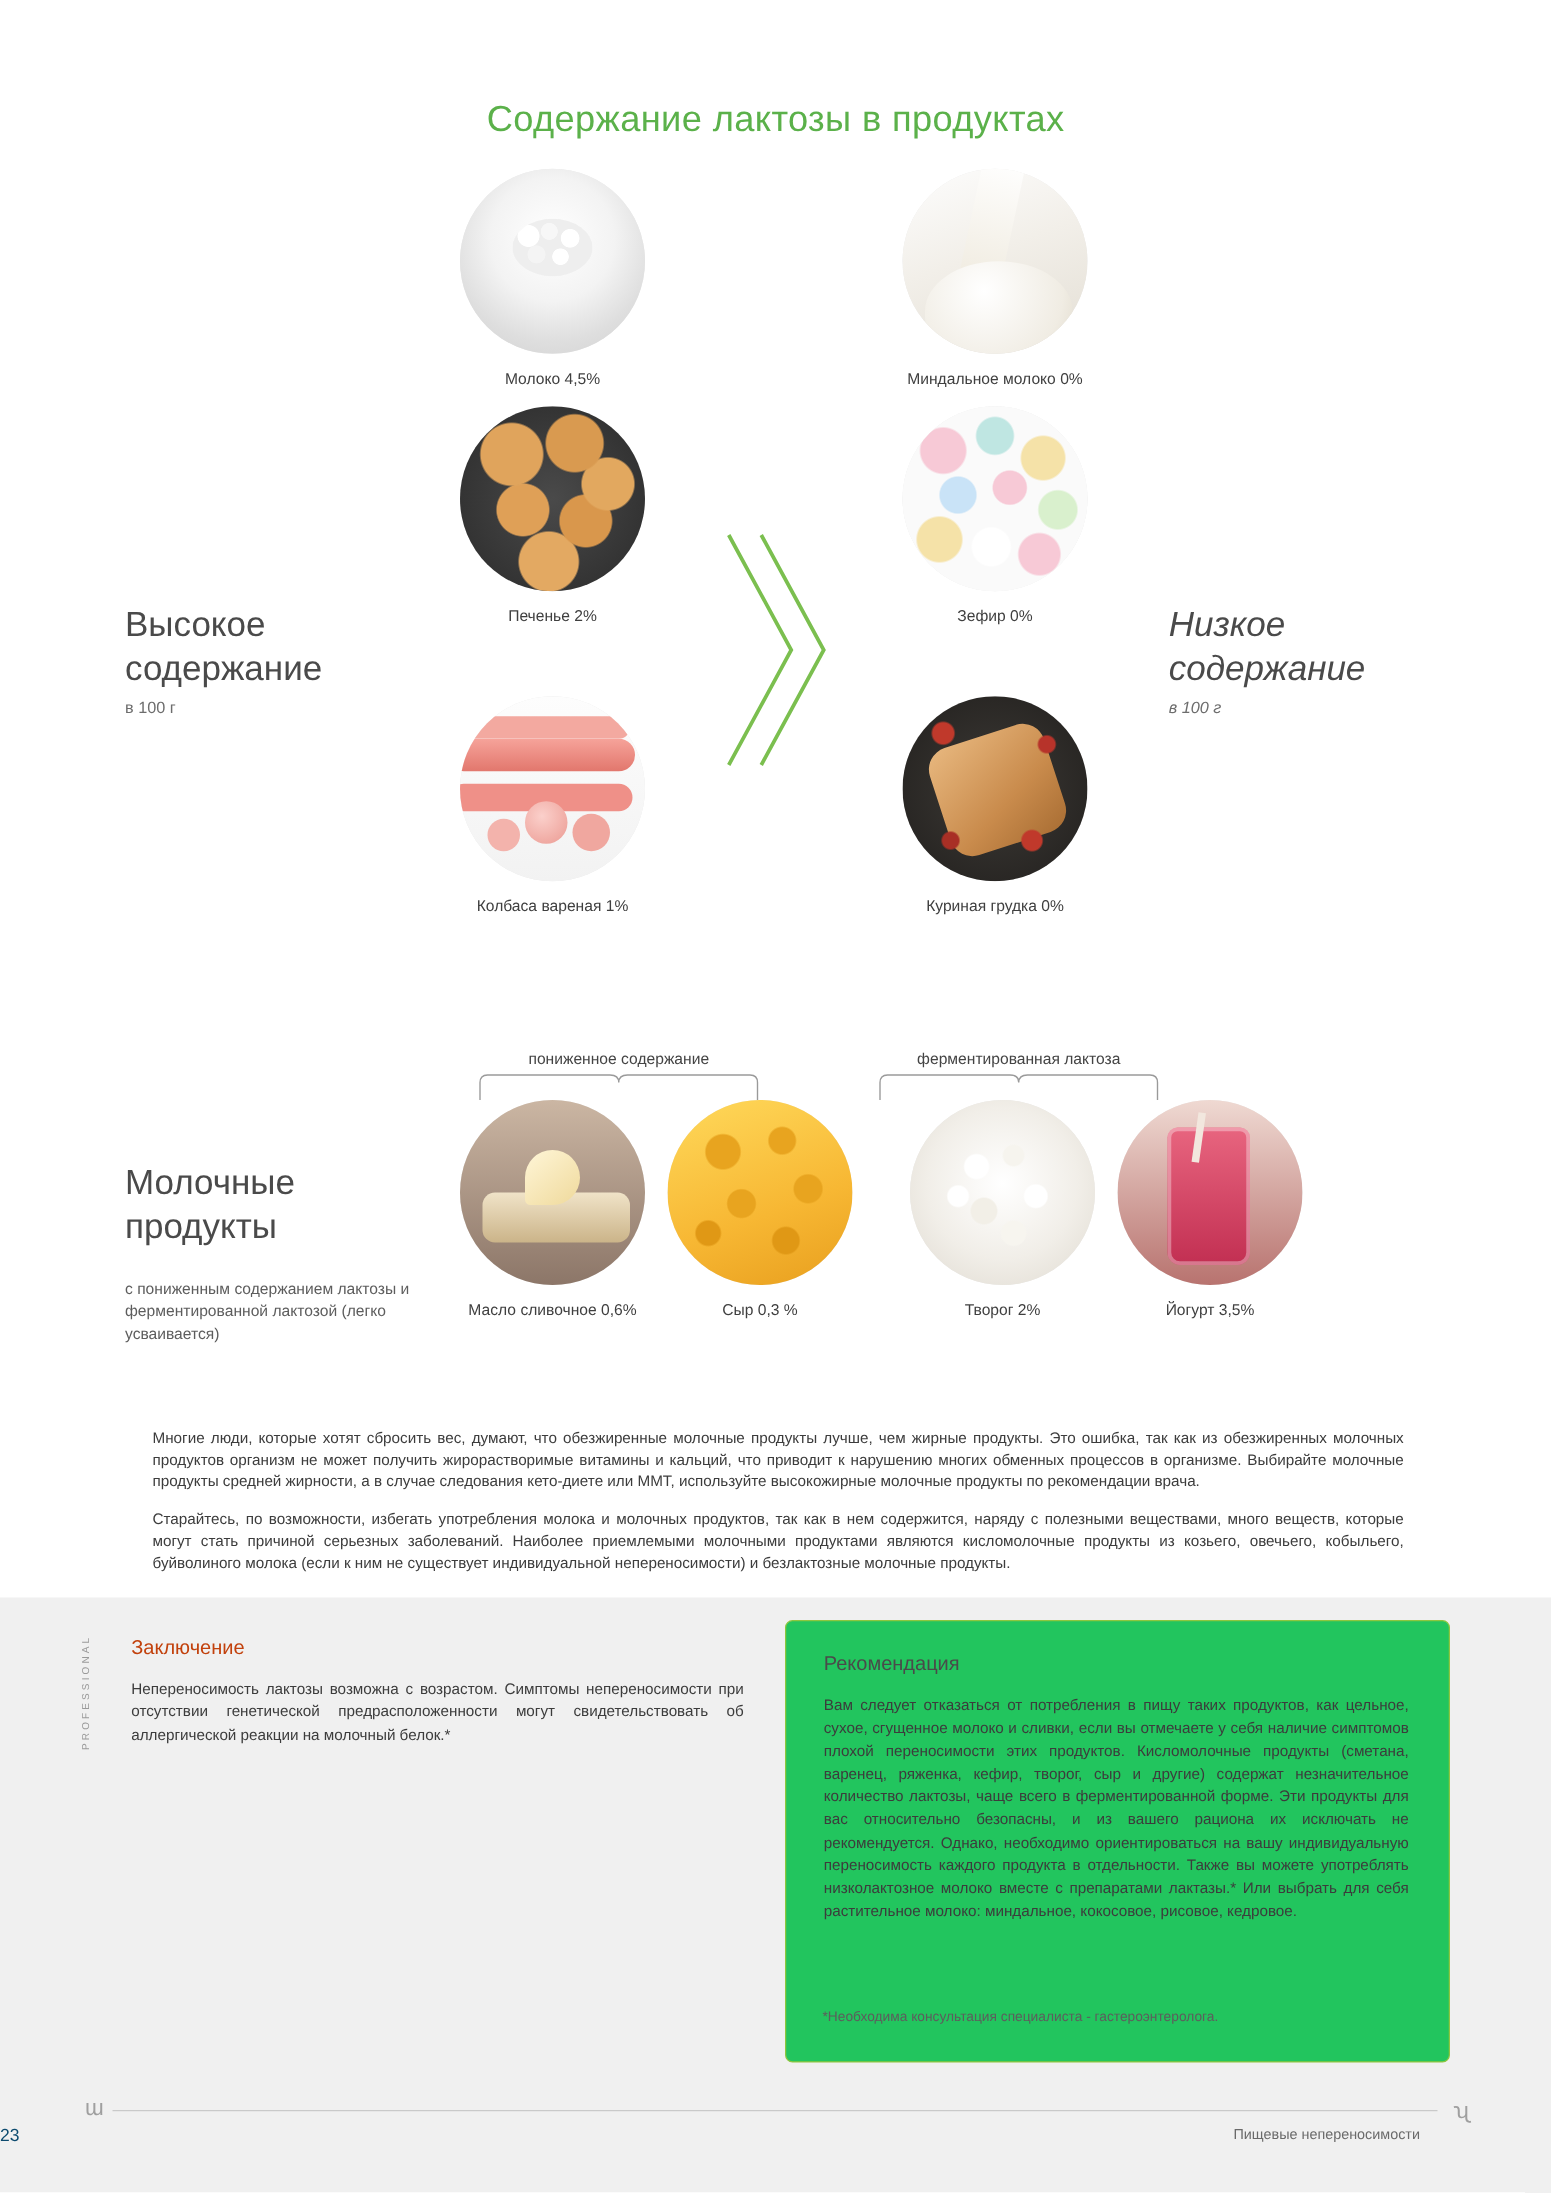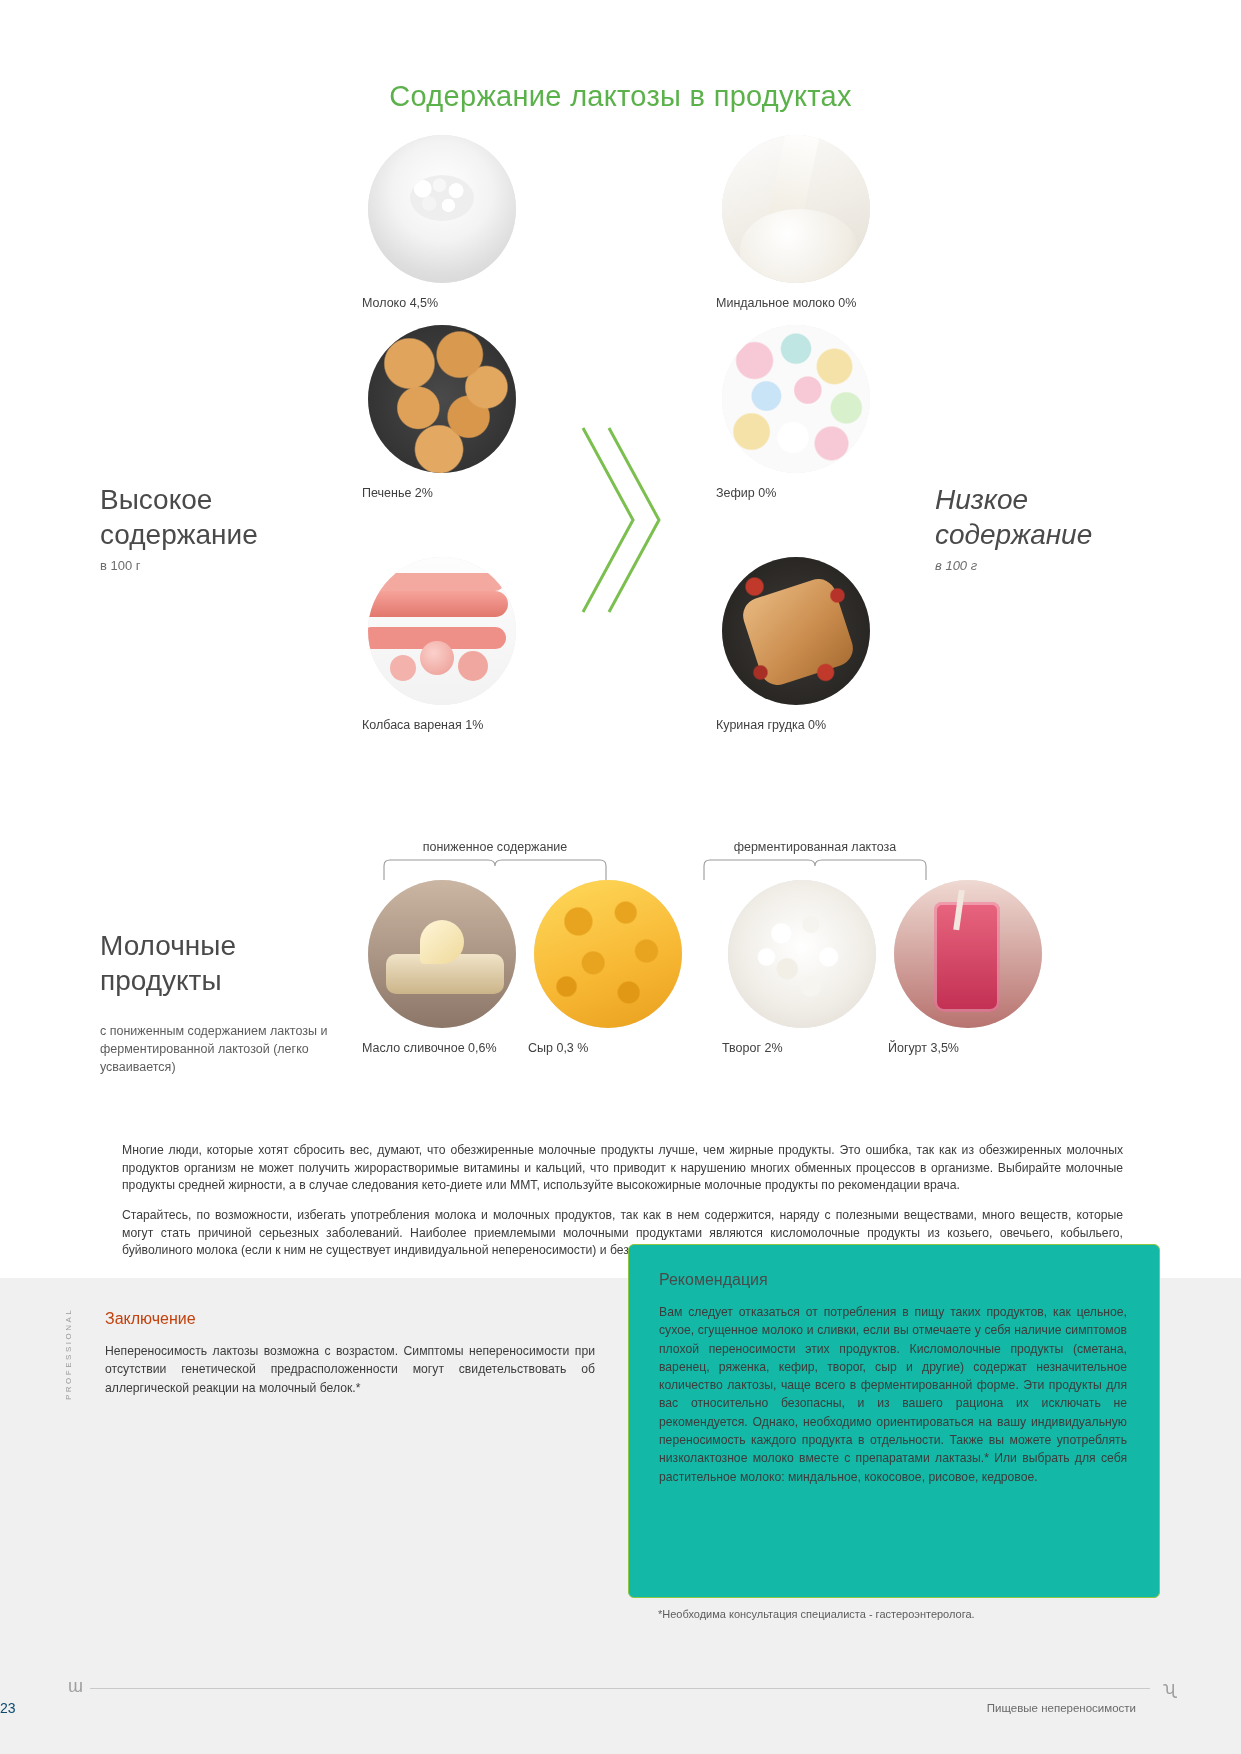--- a/index.html
+++ b/index.html
@@ -45,21 +45,21 @@
     color: #6d6d6d;
     margin-top: 6px;
   }
   #high-head { left: 100px; top: 482px; width: 220px; }
   #low-head  { left: 935px; top: 482px; width: 240px; font-style: italic; }
 
   
   .item {
     position: absolute;
     width: 160px;
-    text-align: left;
+    text-align: center;
   }
   .circle {
     width: 148px;
     height: 148px;
     border-radius: 50%;
     margin: 0 auto;
     overflow: hidden;
     position: relative;
     background: #e9e9e9;
   }
@@ -342,26 +342,26 @@
   .concl p {
     margin: 0;
     font-size: 12.2px;
     line-height: 1.5;
     color: #3c3c3c;
     text-align: justify;
   }
   .rec-box {
     position: absolute;
     left: 628px;
-    top: 1244px;
+    top: 1296px;
     width: 530px;
     height: 352px;
     border: 1px solid #8dc63f;
     border-radius: 6px;
-    background: #14b8a6;
+    background: #22c55e;
   }
   .rec {
     position: absolute;
     left: 30px;
     top: 26px;
     width: 468px;
   }
   .rec h3 { color: #4a4a4a; }
   .rec p {
     margin: 0;

